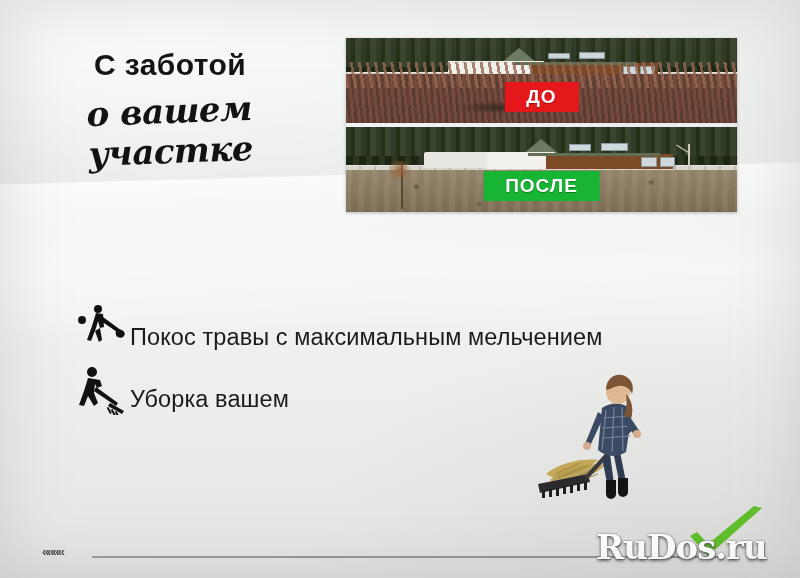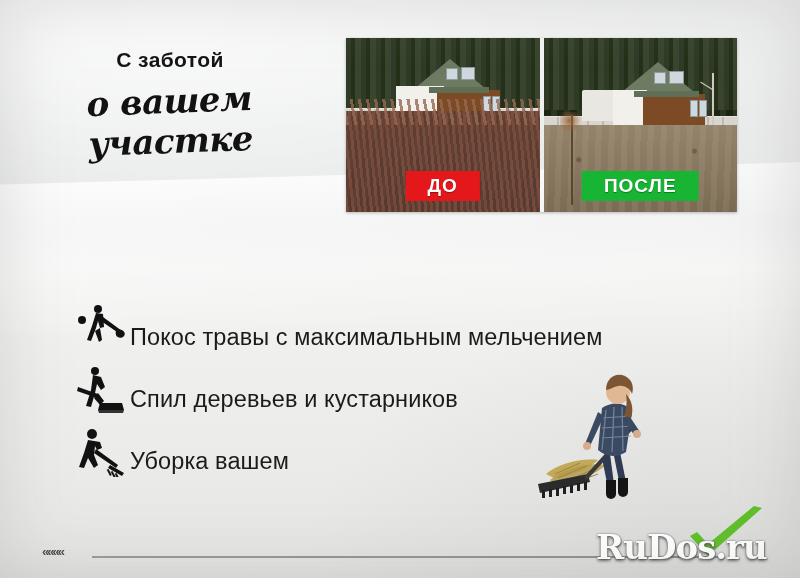--- a/index.html
+++ b/index.html
@@ -31,33 +31,33 @@
     pointer-events:none;
   }
   .vignette{
     position:absolute;inset:0;pointer-events:none;
     box-shadow:inset 0 0 70px rgba(140,140,138,.28);
   }
 
   
   .headline{position:absolute;left:0;top:48px;width:340px;text-align:center;}
   .h-line1{
-    font-size:21px;font-weight:700;color:#141414;letter-spacing:.4px;
+    font-size:30px;font-weight:700;color:#141414;letter-spacing:.4px;
     line-height:1.1;
   }
   .h-line2{
     margin-top:10px;font-family:"DejaVu Serif",serif;font-style:italic;
     font-size:34px;font-weight:600;color:#121212;letter-spacing:-.5px;
     transform:rotate(-2.2deg);
   }
 
   
   .photos{
     position:absolute;left:346px;top:38px;width:391px;height:174px;
-    display:flex;gap:4px;box-shadow:0 1px 3px rgba(0,0,0,.25);
+    display:flex;gap:4px;box-shadow:0 1px 3px rgba(0,0,0,.25);flex-direction:column;
   }
   .photo{position:relative;flex:1 1 0;overflow:hidden;}
 
   
   .sky{position:absolute;left:0;top:0;width:100%;height:34%;background:linear-gradient(180deg,#b9c3c8,#9aa6ad);}
   .forest{
     position:absolute;left:0;top:0;width:100%;height:48%;
     background:
       repeating-linear-gradient(90deg,#2f3a27 0 5px,#253019 5px 9px,#39452f 9px 15px),
       linear-gradient(180deg,#46503a,#222b1b);
@@ -251,35 +251,20 @@
             <path d="M26 27 L28 39 L25 41 L21 30 Z"></path>
             <path d="M29 16 L48 30 L46 33 L27 20 Z"></path>
             <path d="M44 28 c6 1 8 4 6 7 c-2 3 -7 2 -8 -1 c-1 -3 0 -5 2 -6 z"></path>
             <circle cx="8" cy="19" r="4"></circle>
           </g>
         </svg>
       </span>
       <span class="svc-label">Покос травы с максимальным мельчением</span>
     </div>
 
-    <div class="svc">
-      <span class="svc-icon">
-        <svg viewBox="0 0 52 52" aria-hidden="true">
-          <g fill="#111">
-            <circle cx="21" cy="8" r="4"></circle>
-            <path d="M19 12 L27 14 L31 24 L27 27 L23 21 L21 30 L17 44 L12 43 L17 27 Z"></path>
-            <path d="M24 30 L30 38 L26 42 L20 35 Z"></path>
-            <path d="M4 24 L24 31 L23 35 L3 28 Z"></path>
-            <path d="M26 40 L48 40 L50 47 L24 47 Z"></path>
-            <path d="M24 47 L50 47 L49 50 L25 50 Z" opacity=".85"></path>
-          </g>
-        </svg>
-      </span>
-      <span class="svc-label">Спил деревьев и кустарников</span>
-    </div>
 
     <div class="svc">
       <span class="svc-icon">
         <svg viewBox="0 0 52 52" aria-hidden="true">
           <g fill="#111">
             <circle cx="18" cy="9" r="5"></circle>
             <path d="M14 15 L26 17 L28 23 L23 25 L21 21 L20 30 L24 40 L20 43 L14 33 L10 43 L5 42 L10 28 Z"></path>
             <path d="M22 24 L44 40 L42 43 L20 28 Z"></path>
             <path d="M36 40 L50 48 L48 51 L34 43 Z"></path>
             <rect x="34" y="44" width="2" height="7" transform="rotate(-28 35 47)"></rect>

